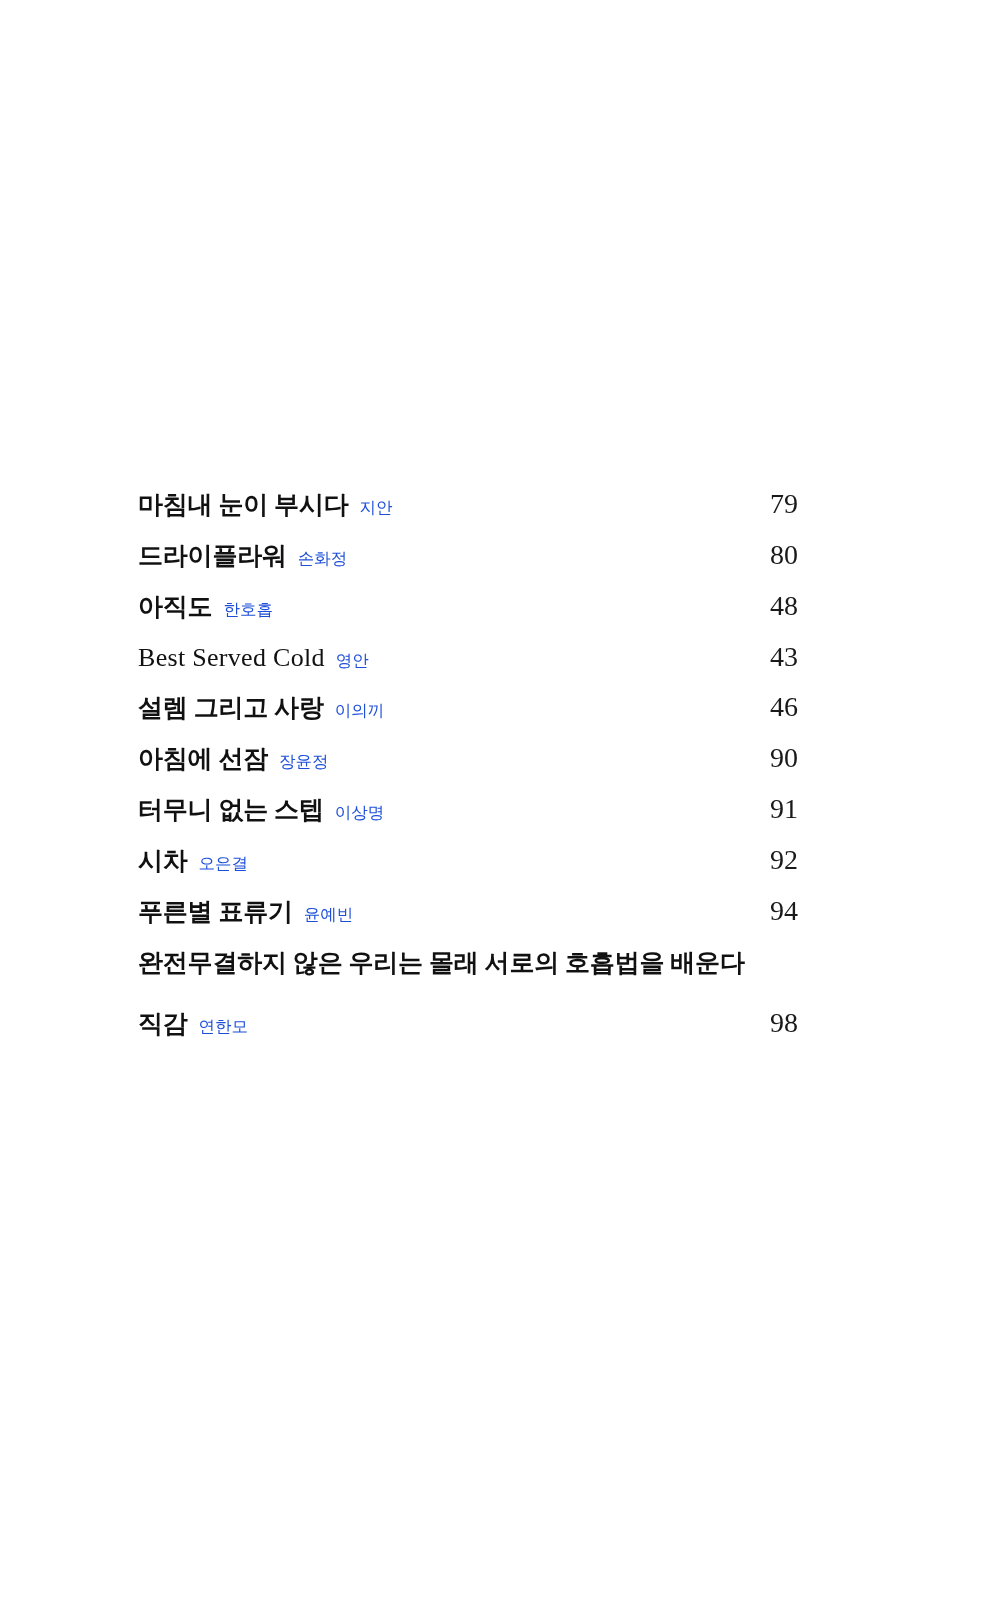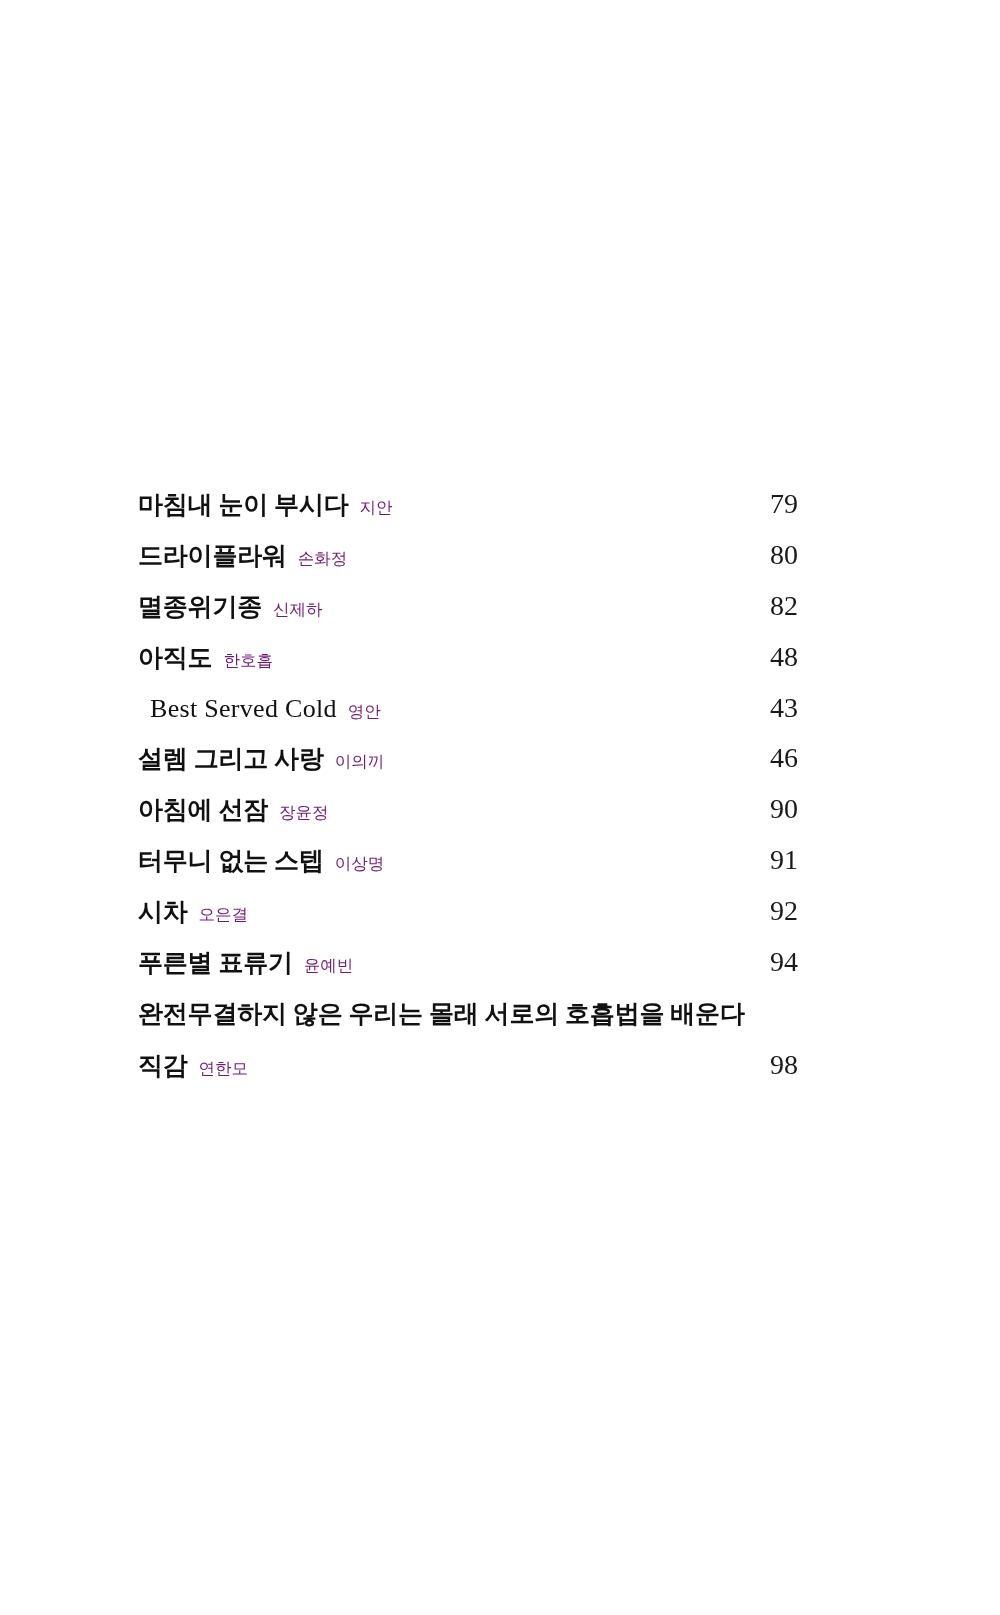--- a/index.html
+++ b/index.html
@@ -43,26 +43,25 @@
     font-size: 25px;
     font-weight: 700;
     letter-spacing: -0.2px;
     color: #111111;
     white-space: nowrap;
   }
   .title.latin {
     font-weight: 400;
     font-size: 26px;
     letter-spacing: 0.3px;
-    margin-left: 12px;
   }
   .author {
     font-size: 16.5px;
     font-weight: 400;
-    color: #701a75;
+    color: #1d4ed8;
     margin-left: 11px;
     white-space: nowrap;
   }
   .page-num {
     font-size: 28px;
     font-weight: 400;
     color: #1a1a1a;
     flex: 0 0 auto;
     text-align: right;
     min-width: 40px;
@@ -71,21 +70,21 @@
   
   .toc-entry.wrapped {
     display: block;
     margin-bottom: 18px;
   }
   .toc-entry.wrapped .title-line {
     font-size: 25px;
     font-weight: 700;
     color: #111111;
     letter-spacing: -0.2px;
-    margin-bottom: 19px;
+    margin-bottom: 28px;
   }
   .toc-entry.wrapped .second-line {
     display: flex;
     align-items: baseline;
     justify-content: space-between;
     width: 100%;
   }
   .toc-entry.wrapped .author {
     margin-left: 0;
   }
@@ -101,27 +100,20 @@
           <span class="author">지안</span>
         </span>
         <span class="page-num">79</span>
       </div>
       <div class="toc-entry">
         <span class="entry-text">
           <span class="title">드라이플라워</span>
           <span class="author">손화정</span>
         </span>
         <span class="page-num">80</span>
-      </div>
-      <div class="toc-entry">
-        <span class="entry-text">
-          <span class="title">멸종위기종</span>
-          <span class="author">신제하</span>
-        </span>
-        <span class="page-num">82</span>
       </div>
       <div class="toc-entry">
         <span class="entry-text">
           <span class="title">아직도</span>
           <span class="author">한호흡</span>
         </span>
         <span class="page-num">48</span>
       </div>
       <div class="toc-entry">
         <span class="entry-text">

